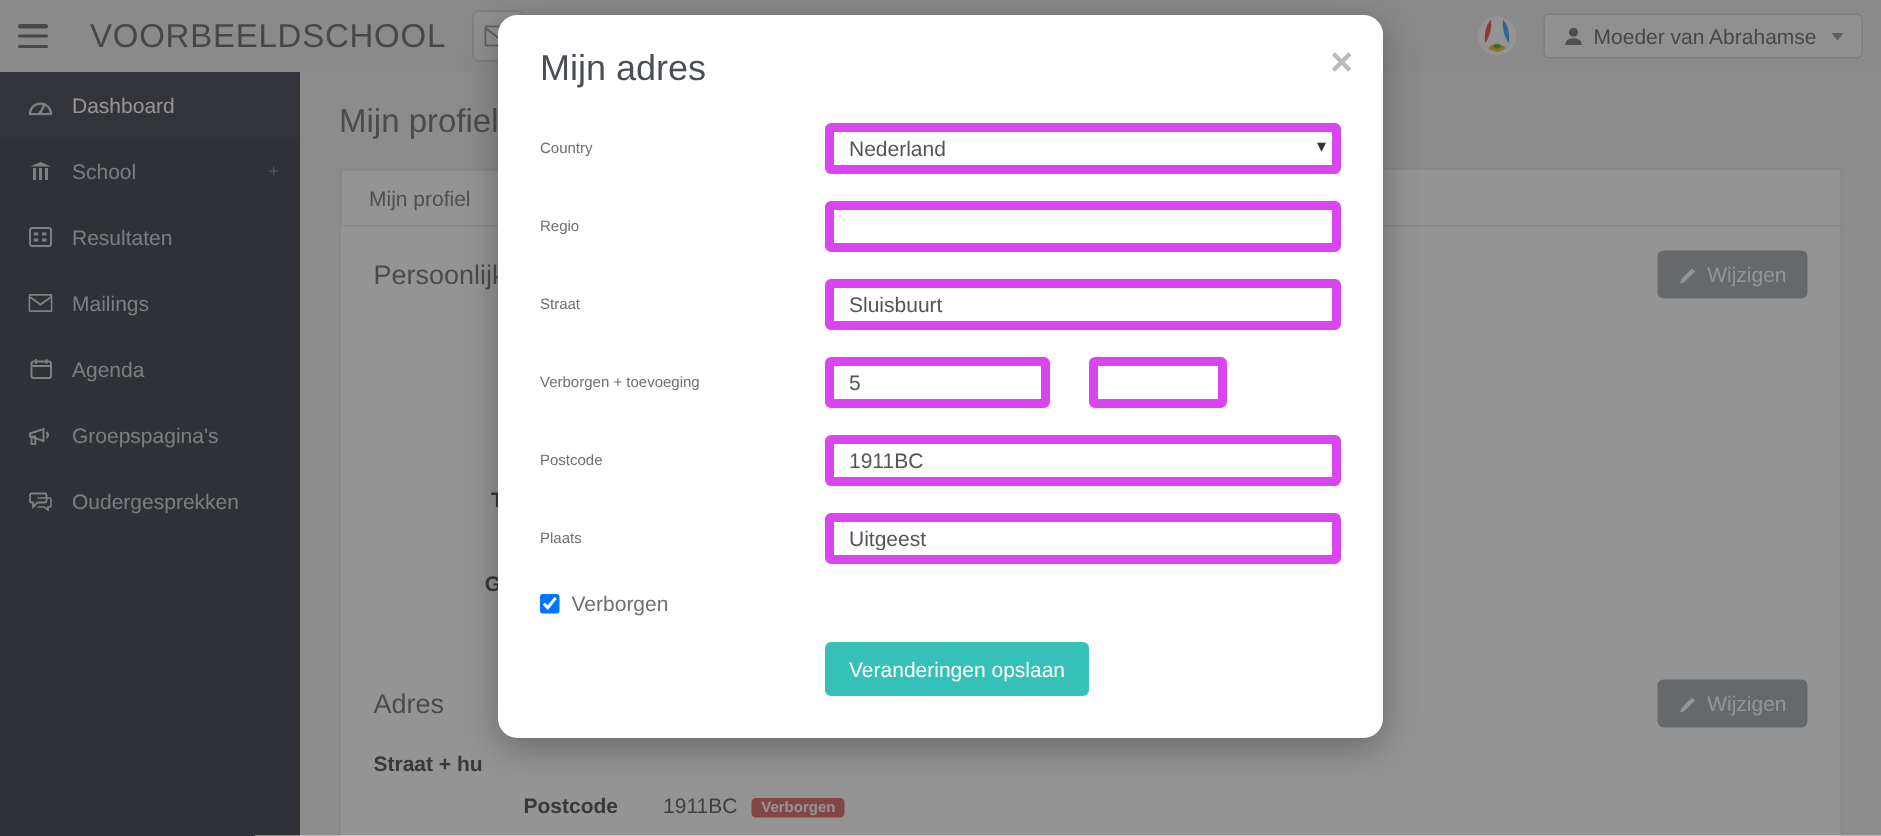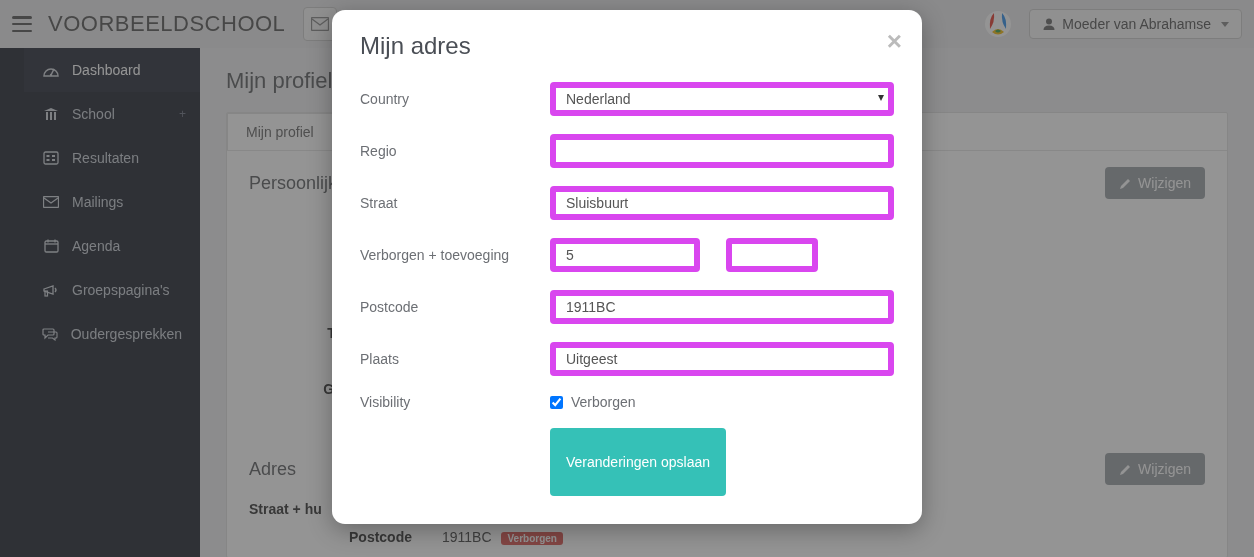--- a/index.html
+++ b/index.html
@@ -18,34 +18,33 @@
     position: absolute;
     top: 0; left: 0; right: 0;
     height: 48px;
     background: #e9e9ea;
     display: flex;
     align-items: center;
     padding: 0 12px;
   }
   .hamburger { width: 20px; height: 16px; display: flex; flex-direction: column; justify-content: space-between; cursor: pointer; }
   .hamburger span { display: block; height: 2.5px; background: #555; border-radius: 2px; }
-  .brand { font-size: 22px; color: #555; margin-left: 16px; letter-spacing: .5px; }
+  .brand { font-size: 22px; color: #555; margin-left: 28px; letter-spacing: .5px; }
   .mail-btn { margin-left: 18px; width: 34px; height: 34px; border: 1px solid #ccc; border-radius: 4px; display: flex; align-items: center; justify-content: center; color: #777; background: #f6f6f6; cursor: pointer; }
   .topbar .spacer { flex: 1; }
   .logo { width: 30px; height: 30px; margin-right: 16px; }
   .user-btn { display: flex; align-items: center; gap: 6px; padding: 6px 12px; border: 1px solid #ccc; border-radius: 4px; background: #f6f6f6; color: #555; cursor: pointer; }
   .caret-down { width: 0; height: 0; border-left: 4px solid transparent; border-right: 4px solid transparent; border-top: 5px solid #888; margin-left: 4px; }
   
   .sidebar {
     position: absolute;
     top: 48px; left: 0; bottom: 0;
     width: 200px;
     background: #1f2430;
     color: #c8cdd4;
-    padding-left: 24px;
   }
   .side-item { display: flex; align-items: center; gap: 12px; padding: 14px 18px; font-size: 14px; cursor: pointer; position: relative; }
   .side-item.active { background: #272c39; color: #fff; }
   .side-item .plus { position: absolute; right: 14px; color: #6c7280; font-size: 12px; }
   .side-ico { width: 18px; display: flex; align-items: center; justify-content: center; color: #c8cdd4; }
   
   .main {
     position: absolute;
     top: 48px; left: 200px; right: 0; bottom: 0;
     background: #edeeef;
@@ -76,36 +75,36 @@
     width: 590px;
     background: #fff;
     border-radius: 13px;
     box-shadow: 0 6px 24px rgba(0,0,0,0.3);
     padding: 22px 28px 28px 28px;
     position: relative;
   }
   .modal-title { font-size: 24px; color: #4a4e55; font-weight: 400; margin-bottom: 22px; }
   .modal-close { position: absolute; top: 18px; right: 20px; font-size: 26px; color: #bbb; cursor: pointer; font-weight: 700; line-height: 1; }
   .form-row { display: flex; align-items: center; margin-bottom: 18px; }
-  .form-label { width: 190px; color: #6c6f74; font-size: 14px; }
+  .form-label { width: 190px; color: #6c6f74; font-size: 10px; }
   .form-ctrl { flex: 1; }
   .input, .select {
     width: 100%; height: 34px;
     border: 6px solid #d946ef; border-radius: 4px;
     padding: 0 10px; font-size: 14px; color: #555;
     background: #fff;
   }
   .select { appearance: none; background-image: none; position: relative; }
   .select-wrap { position: relative; }
   .select-wrap::after { content: "▾"; position: absolute; right: 10px; top: 8px; color: #333; font-size: 12px; pointer-events: none; }
   .hn-group { display: flex; gap: 26px; }
   .hn-group .input:first-child { width: 150px; }
   .hn-group .input:last-child  { width: 92px; }
   .check-row { display: flex; align-items: center; gap: 8px; color: #6c6f74; }
-  .save-btn { background: #35c1b7; color: #fff; border: none; border-radius: 4px; padding: 26px 16px; font-size: 14px; cursor: pointer; }
+  .save-btn { background: #35c1b7; color: #fff; border: none; border-radius: 4px; padding: 10px 16px; font-size: 14px; cursor: pointer; }
   .save-row { padding-left: 190px; }
   svg { display: block; }
 </style>
 </head>
 <body>
 
 <div class="topbar">
   <div class="hamburger">
     <span></span>
       <span></span>
@@ -313,21 +312,20 @@
     </div>
 
     <div class="form-row">
       <div class="form-label">Plaats</div>
       <div class="form-ctrl">
         <input class="input" value="Uitgeest" style="">
       </div>
     </div>
 
     <div class="form-row">
-      <div class="form-label">Visibility</div>
       <div class="form-ctrl check-row">
         <input type="checkbox" checked="" style="">
         <span>Verborgen</span>
       </div>
     </div>
 
     <div class="save-row">
       <button class="save-btn">Veranderingen opslaan</button>
     </div>
   </div>

